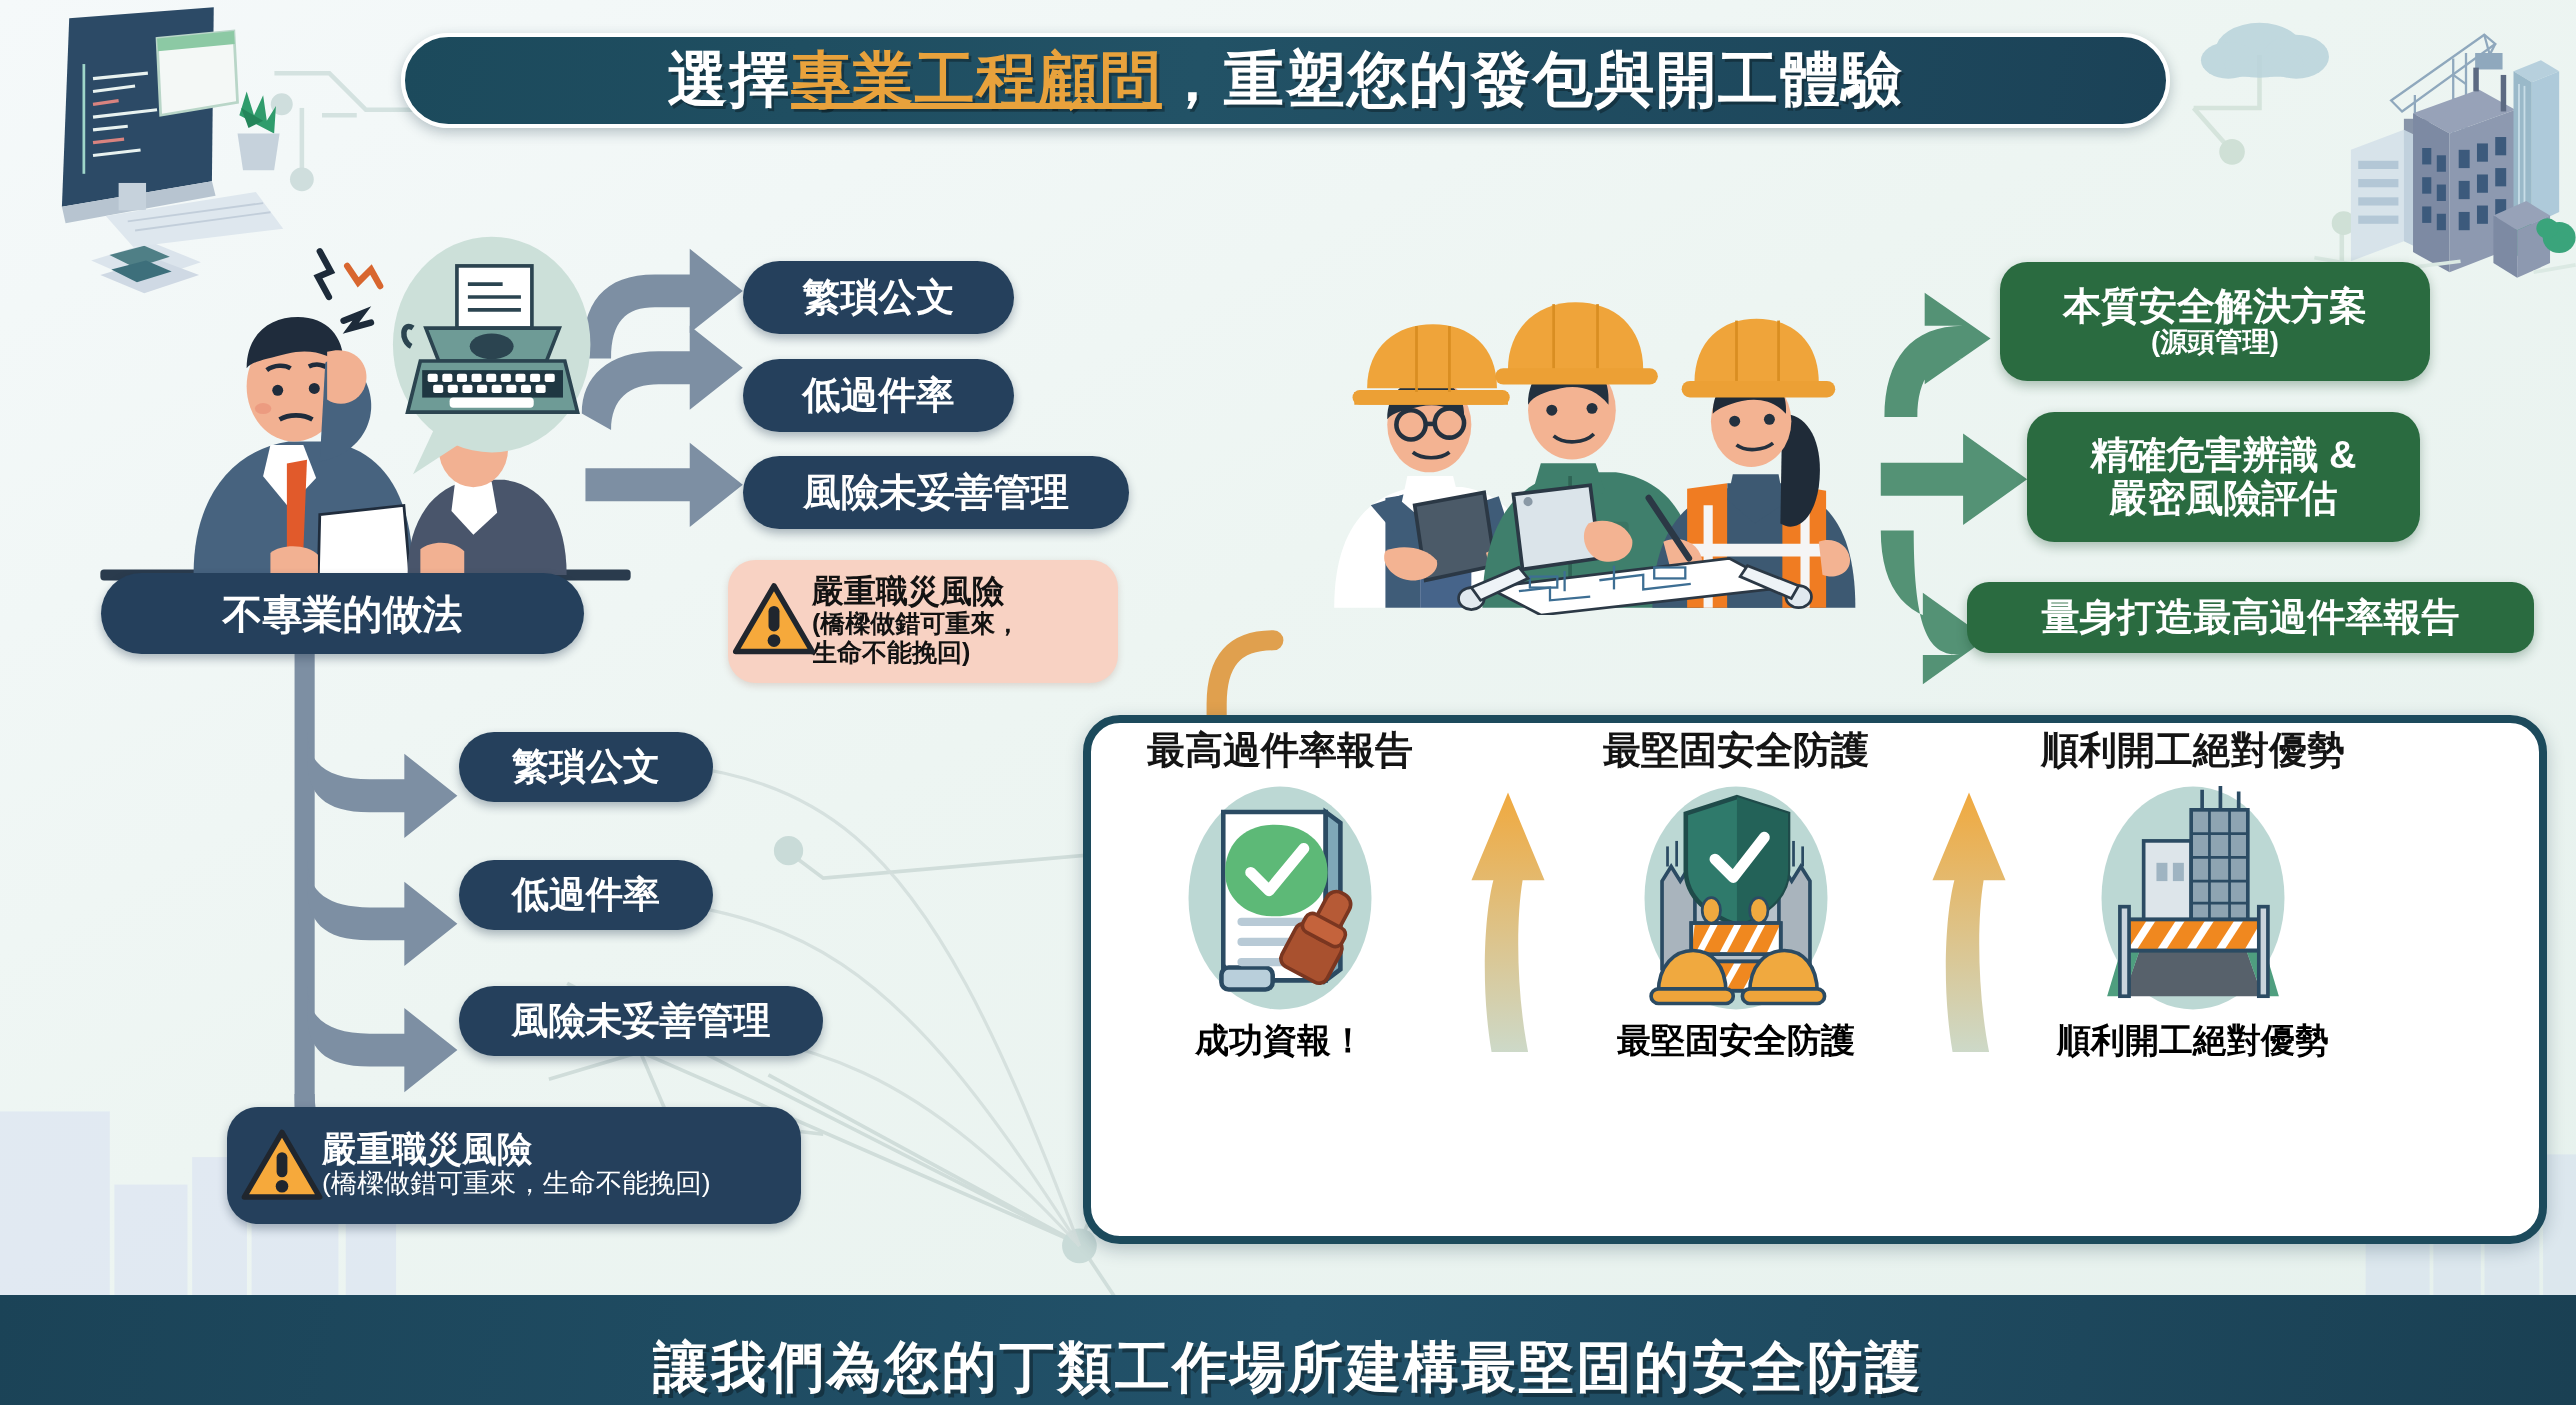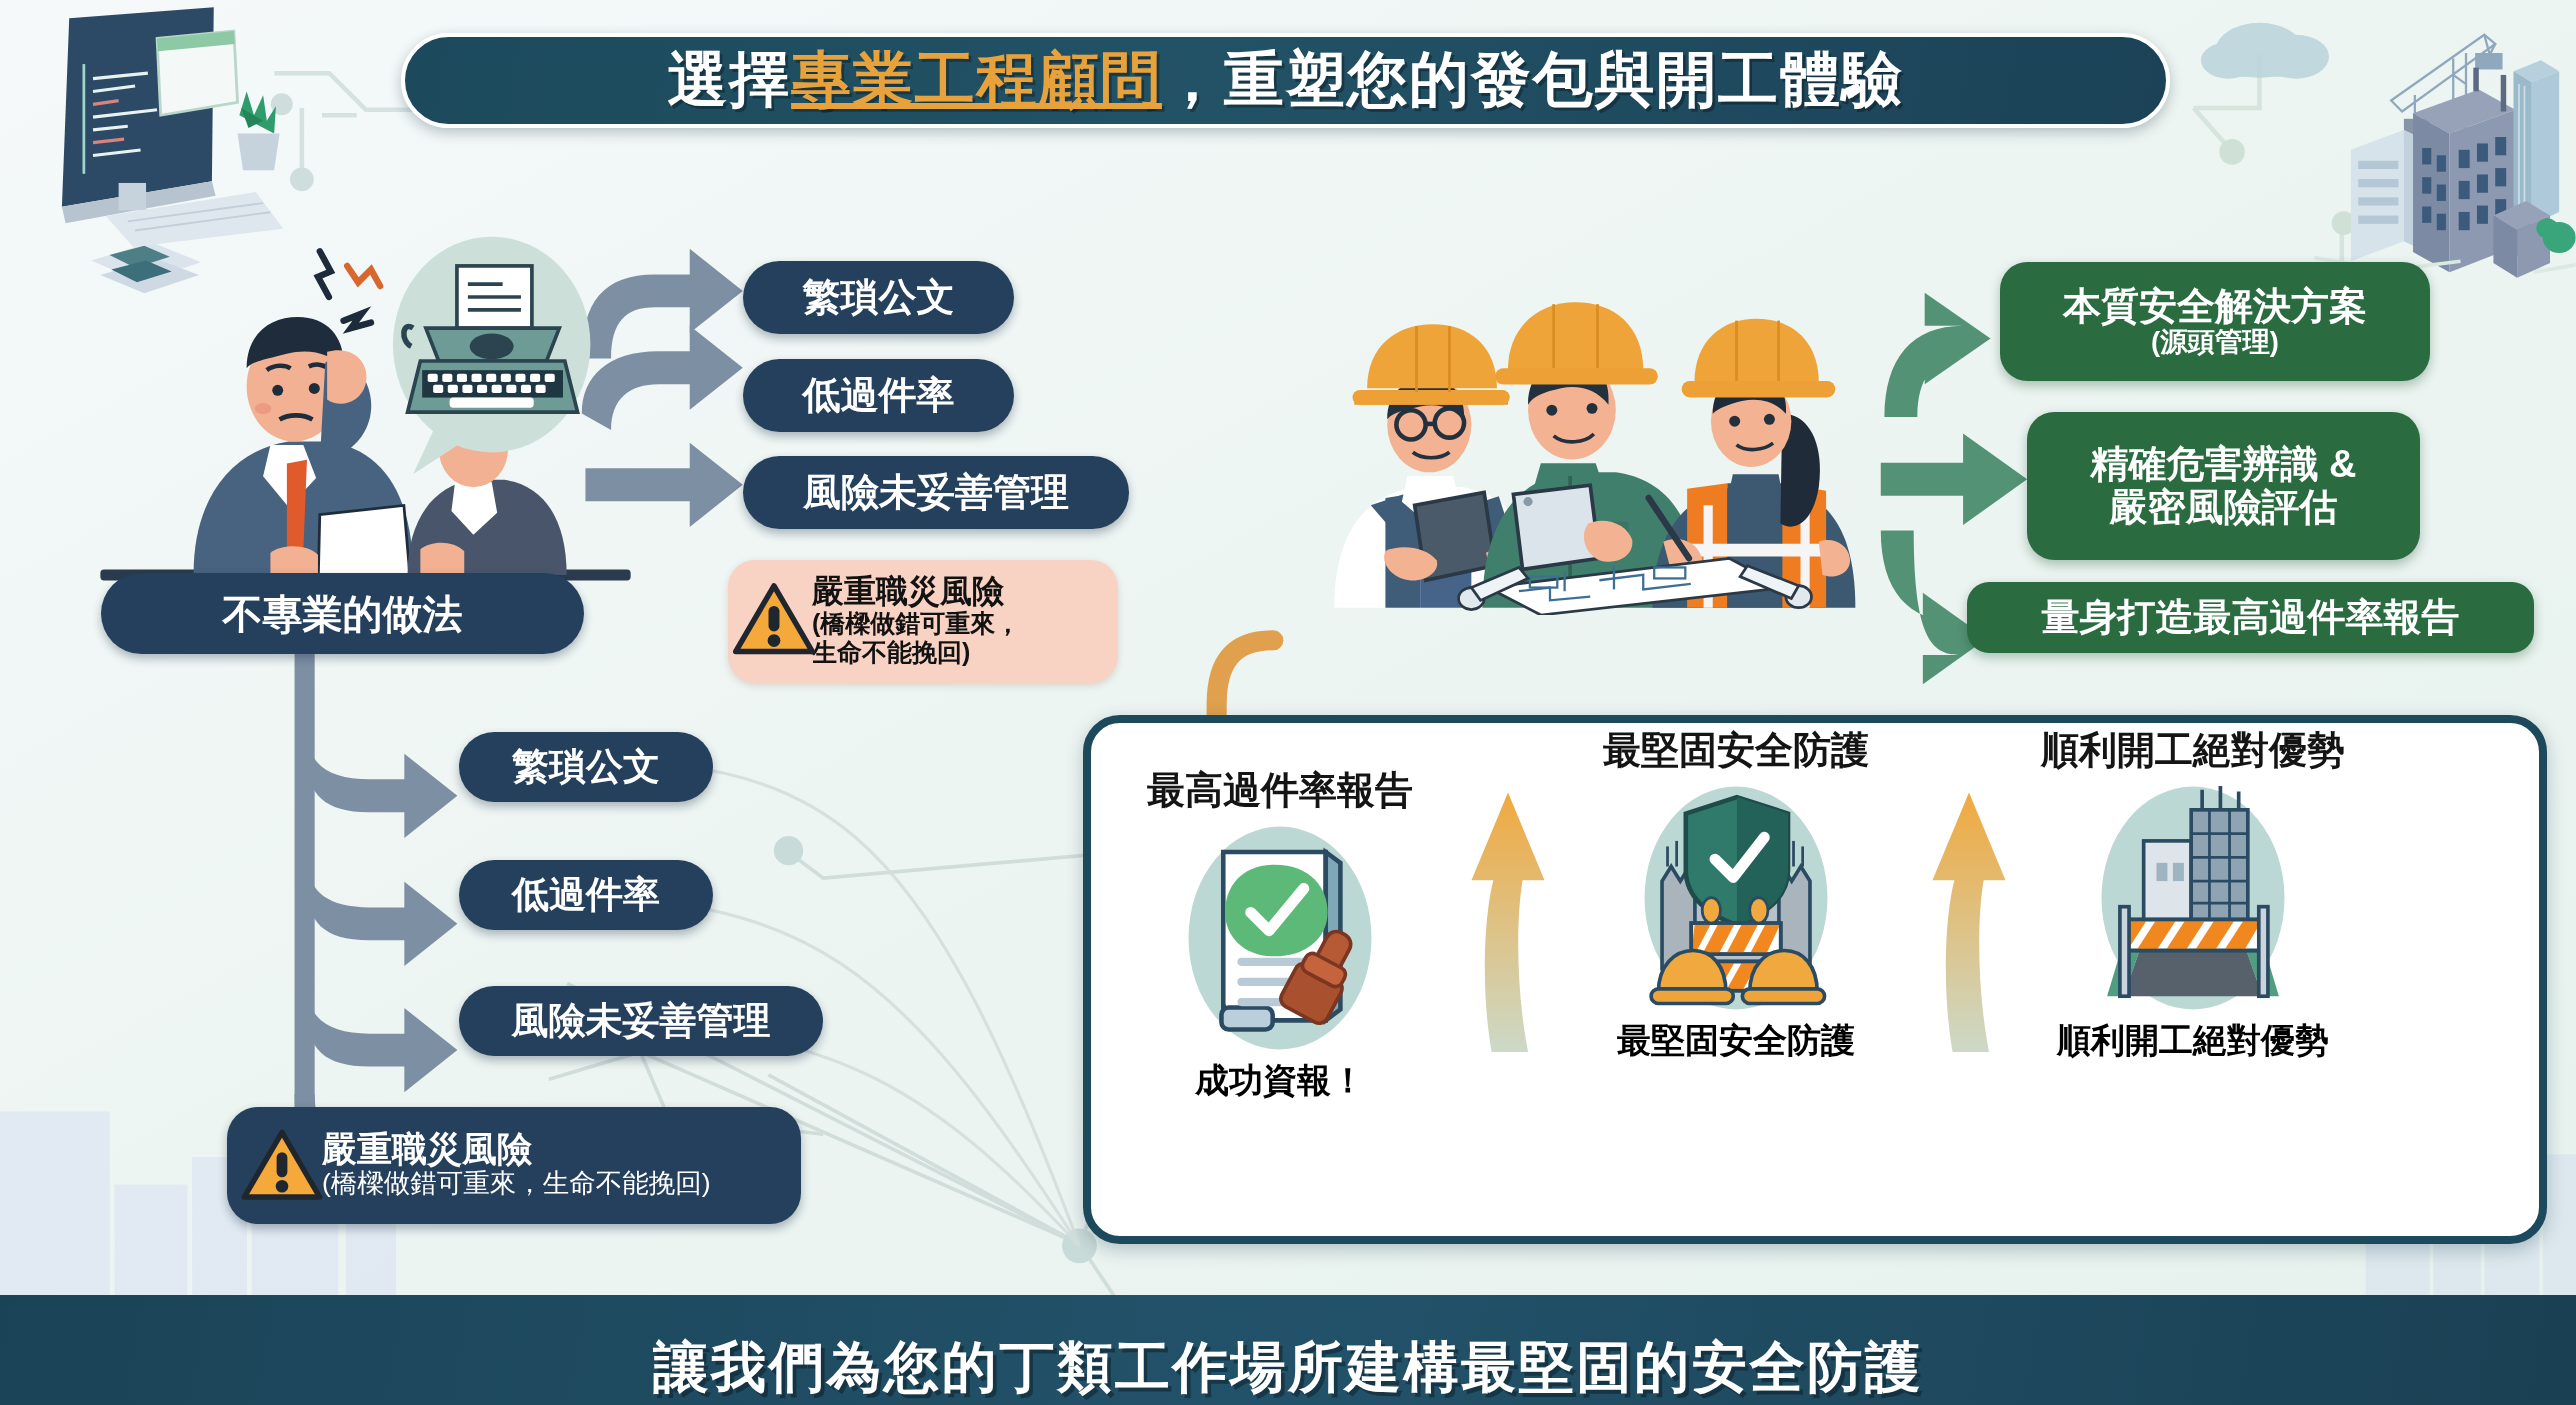--- a/index.html
+++ b/index.html
@@ -629,33 +629,33 @@
     <div class="wtext">
       <div class="l1">嚴重職災風險</div>
       <div class="l2">(橋樑做錯可重來，生命不能挽回)</div>
     </div>
   </div>
 
   <div class="gbox" style="left:2000px; top:262px; width:430px; height:119px; font-size:38px;">
     <div>本質安全解決方案</div>
     <div class="sub">(源頭管理)</div>
   </div>
-  <div class="gbox" style="left:2027px; top:412px; width:393px; height:148px; font-size:38px;">
+  <div class="gbox" style="left:2027px; top:412px; width:393px; height:130px; font-size:38px;">
     <div>精確危害辨識 &amp;</div>
     <div>嚴密風險評估</div>
   </div>
   <div class="gbox" style="left:1967px; top:582px; width:567px; height:71px; font-size:38px; border-radius:22px;">
     <div>量身打造最高過件率報告</div>
   </div>
 
 
   <div id="benefits-panel">
     <div id="benefits-body">
 
-      <div class="bcol" style="left:20px;margin-top:40px;">
+      <div class="bcol" style="left:20px;">
         <div class="bhead">最高過件率報告</div>
         <div class="art">
           <div class="ell"></div>
           <svg width="183" height="220" viewBox="0 0 200 240">
             <path d="M38,26 L150,26 L150,210 L50,210 C42,210 38,202 38,194 Z" fill="#ffffff" stroke="#2b4b63" stroke-width="5"></path>
             <path d="M150,26 L166,38 L166,198 L150,210 Z" fill="#7fa8b8" stroke="#2b4b63" stroke-width="5"></path>
             <path d="M38,194 C38,212 54,216 66,208 L50,208 Z" fill="#b9cfdb" stroke="#2b4b63" stroke-width="5"></path>
             <rect x="36" y="196" width="56" height="24" rx="8" fill="#b9cfdb" stroke="#2b4b63" stroke-width="5"></rect>
             <g stroke="#b8cad6" stroke-width="9" stroke-linecap="round">
               <line x1="58" y1="146" x2="126" y2="146"></line>

